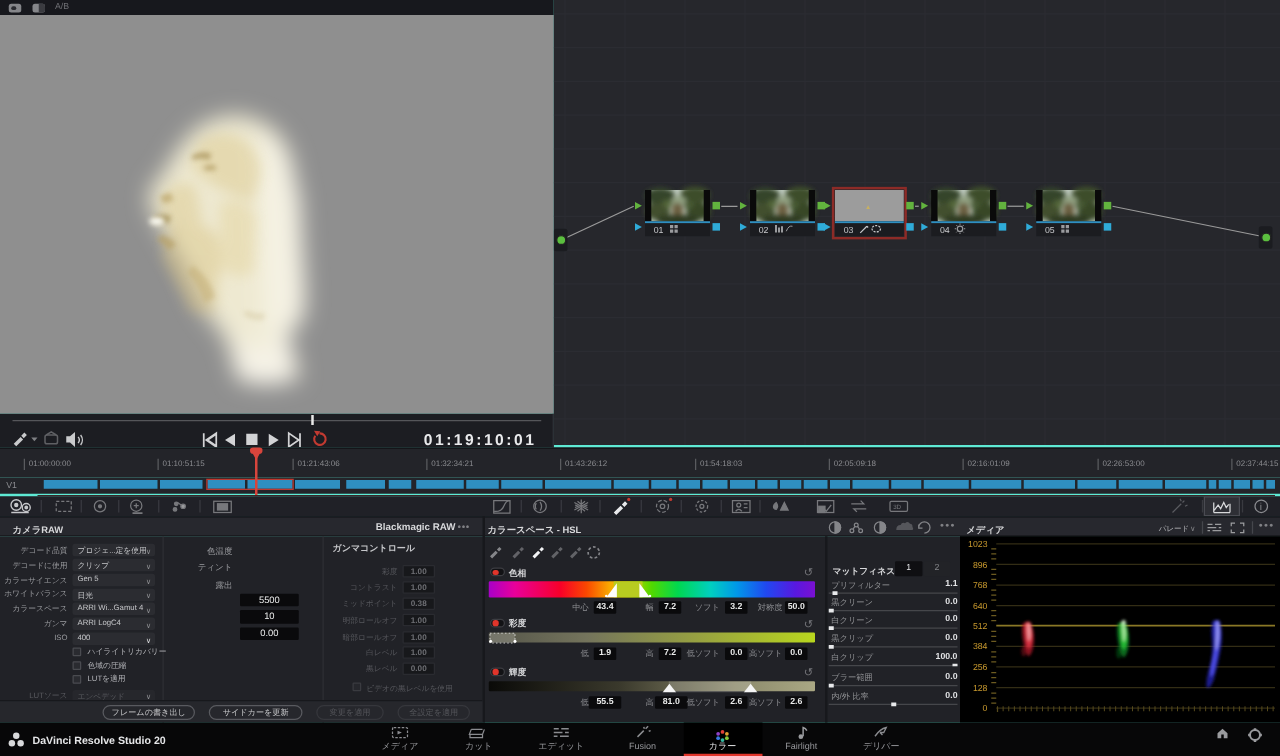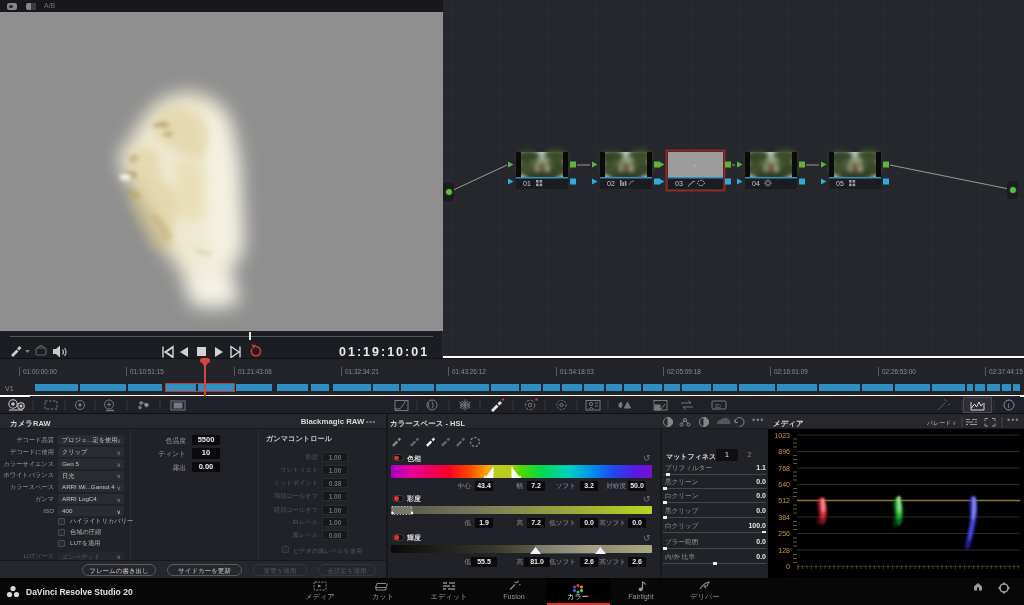--- a/index.html
+++ b/index.html
@@ -1,36 +1,36 @@
 <!DOCTYPE html>
 <html><head>
 <meta charset="utf-8">
 <style>
   html,body{margin:0;padding:0;background:#202127;}
   *{box-sizing:border-box;}
   #app{position:relative;width:1024px;height:605px;overflow:hidden;
-       font-family:"Liberation Sans",sans-serif;background:#ffffff;color:#c8c9cc;}
+       font-family:"Liberation Sans",sans-serif;background:#5eead4;color:#c8c9cc;}
   .abs{position:absolute;}
   .tick{top:8px;padding-left:3px;border-left:1px solid #5a5b5f;height:9px;line-height:9px;white-space:nowrap;}
   .clip{position:absolute;top:2px;height:7px;background:#2f8fc0;}
   .flbl{left:0;width:54px;text-align:right;font-size:6.2px;color:#9b9ca0;white-space:nowrap;}
   .drop{left:58px;width:66px;height:10px;background:#2b2c31;border-radius:2px;font-size:6.2px;color:#c6c7ca;white-space:nowrap;}
   .drop span{position:absolute;left:4px;top:1px;}
   .drop i{position:absolute;right:3px;top:1.5px;font-style:normal;font-size:6px;color:#8a8b8f;}
   .drop.dis{background:#26272c;}
   .dis{color:#595a5f !important;}
   .dis span{color:#595a5f;}
   .cbx{left:58px;width:7px;height:7px;background:#2a2b30;border:1px solid #4a4b50;border-radius:1px;}
   .cbl{left:70px;font-size:6.2px;color:#b4b5b9;white-space:nowrap;}
   .glbl{width:60px;text-align:right;font-size:6.2px;color:#56575c;white-space:nowrap;}
   .gbox{position:absolute;width:26px;height:10px;background:#17181b;border:1px solid #2a2b30;border-radius:1px;
         font-size:6.5px;color:#6e6f74;text-align:center;line-height:9px;font-weight:bold;}
   .tlbl{position:absolute;width:46px;text-align:right;font-size:6.8px;color:#9b9ca0;}
-  .tbox{position:absolute;width:28px;height:10.5px;background:#0a0a0c;border-radius:1px;font-size:7.5px;
-        color:#eceded;font-weight:bold;text-align:center;line-height:10.5px;}
+  .tbox{position:absolute;width:47px;height:10.5px;background:#0a0a0c;border-radius:1px;font-size:7.5px;
+        color:#eceded;font-weight:normal;text-align:center;line-height:10.5px;margin-top:40px;}
   .tog{width:12px;height:7px;border-radius:3.5px;background:#121215;border:1px solid #3c3d42;}
   .tog i{position:absolute;left:1px;top:0.8px;width:4.6px;height:4.6px;border-radius:50%;background:#e0352b;}
   .qlbl{font-size:7px;font-weight:bold;color:#d8d9db;}
   .rst{font-size:9px;color:#737478;}
   .slbl{font-size:6.6px;color:#8e8f93;white-space:nowrap;}
   .sbox{position:absolute;width:18px;height:10.5px;background:#0a0a0c;border-radius:1px;font-size:7px;
         color:#eceded;font-weight:bold;text-align:center;line-height:10.5px;}
   .mlbl{position:absolute;font-size:6.6px;color:#909194;white-space:nowrap;}
   .mval{position:absolute;width:40px;text-align:right;font-size:7px;font-weight:bold;color:#e4e5e7;}
   .mline{position:absolute;width:103px;height:1px;background:#46474b;}

